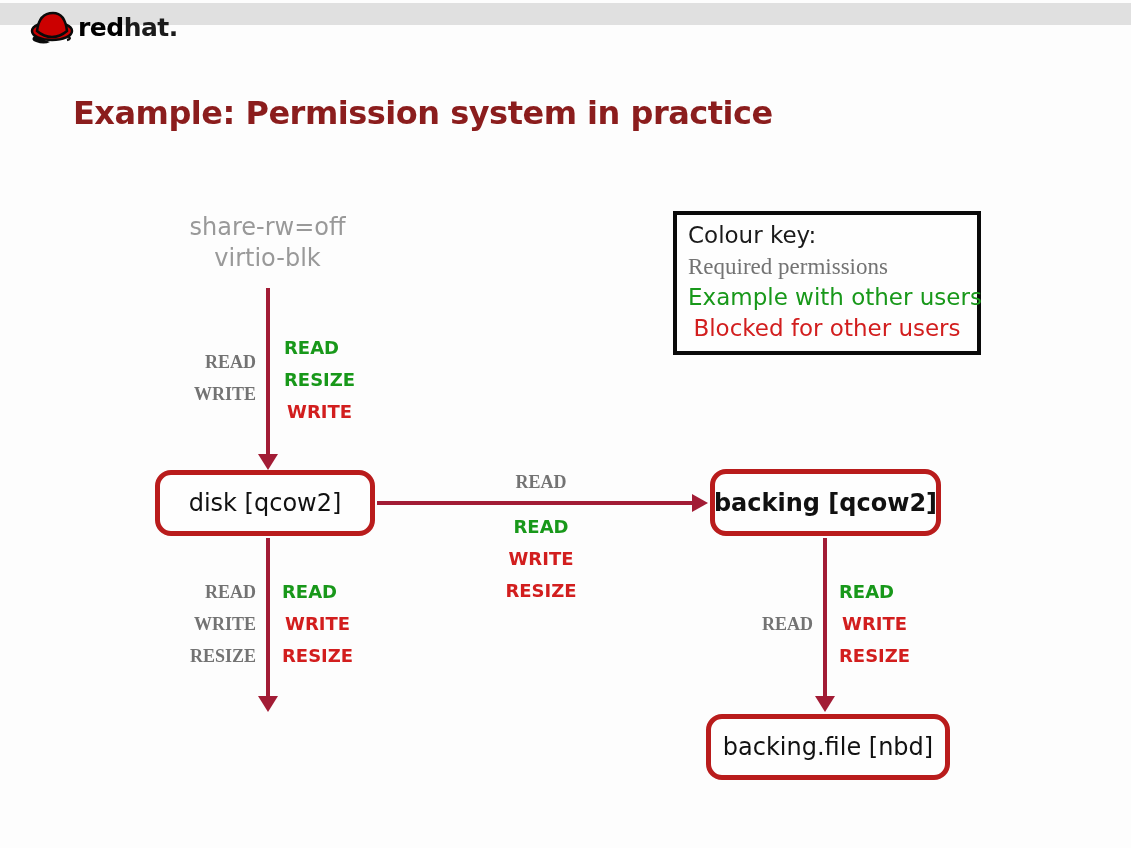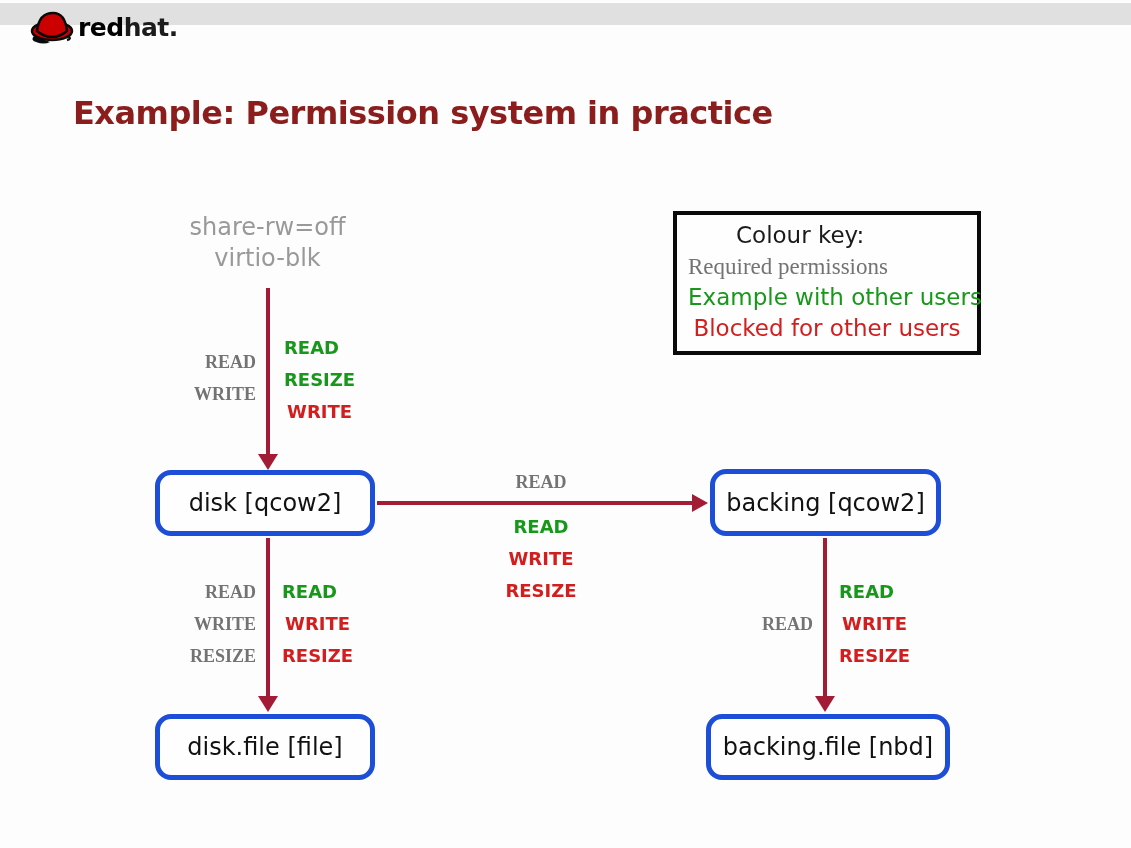--- a/index.html
+++ b/index.html
@@ -44,36 +44,36 @@
   .perm-col{position:absolute;font-size:18px;font-weight:bold;line-height:32px;white-space:nowrap;}
   .ra{text-align:right;}
   .ctr{text-align:center;}
   .required{color:#737373;font-family:Liberation Serif, serif;}
   .shared{color:#18981a;}
   .blocked{color:#d21e1e;text-align:center;}
   
   .node{
     position:absolute;
     background:#fefefe;
-    border:5px solid #1d4ed8;border-radius:16px;
+    border:5px solid #b91c1c;border-radius:16px;
     display:flex;align-items:center;justify-content:center;
     font-size:24px;color:#111;box-sizing:border-box;white-space:nowrap;
   }
   .node-disk{left:155px;top:470px;width:220px;height:66px;}
-  .node-backing{left:710px;top:469px;width:231px;height:67px;}
+  .node-backing{left:710px;top:469px;width:231px;height:67px;font-weight:bold;}
   .node-disk-file{left:155px;top:714px;width:220px;height:66px;}
   .node-backing-file{left:706px;top:714px;width:244px;height:66px;}
   
   .colour-key{
     position:absolute;left:673px;top:211px;width:308px;
     background:#fefefe;border:4px solid #0a0a0a;
     padding:5px 11px 7px 11px;box-sizing:border-box;
     font-size:23px;line-height:31px;white-space:nowrap;
   }
-  .ck-title{color:#1a1a1a;margin-left:48px;}
+  .ck-title{color:#1a1a1a;}
 </style>
 </head>
 <body>
 
 <div class="slide">
 
   <div class="topbar"></div>
 
   <div class="logo">
     <svg width="46" height="42" viewBox="0 0 46 42">
@@ -138,23 +138,20 @@
     <div class="blocked">WRITE</div>
     <div class="blocked">RESIZE</div>
   </div>
 
   <div class="node node-disk">
     <span>disk [qcow2]</span>
   </div>
   <div class="node node-backing">
     <span>backing [qcow2]</span>
   </div>
-  <div class="node node-disk-file">
-    <span>disk.file [file]</span>
-  </div>
   <div class="node node-backing-file">
     <span>backing.file [nbd]</span>
   </div>
 
   <div class="colour-key">
     <div class="ck-title">Colour key:</div>
     <div class="required">Required permissions</div>
     <div class="shared">Example with other users</div>
     <div class="blocked">Blocked for other users</div>
   </div>

